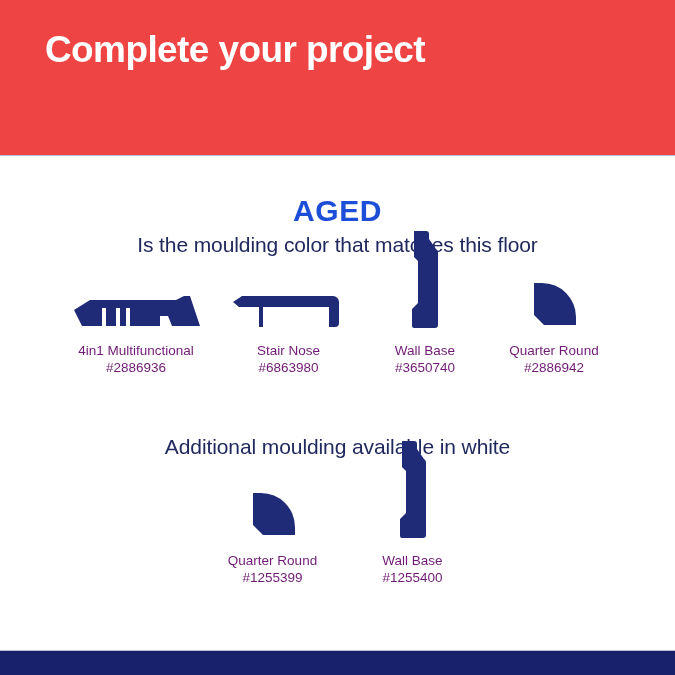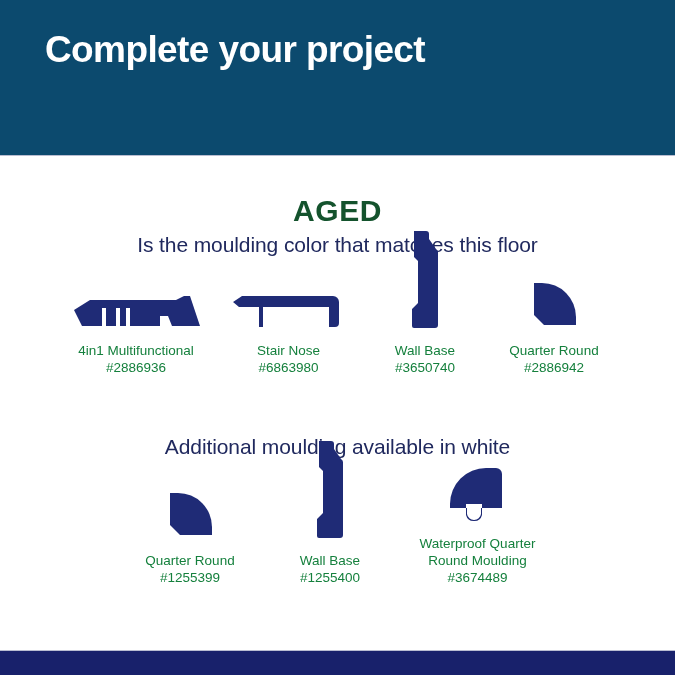--- a/index.html
+++ b/index.html
@@ -22,21 +22,21 @@
     overflow: hidden;
   }
 
   
   .header-banner {
     position: absolute;
     left: 0;
     top: 0;
     width: 675px;
     height: 200px;
-    background: #0c4a6e;
+    background: #ef4444;
     box-sizing: border-box;
     padding-left: 16px;
   }
   .header-title {
     position: absolute;
     left: 45px;
     top: 26px;
     width: 600px;
     color: #ffffff;
     font-family: "Liberation Sans", sans-serif;
@@ -59,21 +59,21 @@
     height: 495px;
     background: #ffffff;
   }
 
   .aged-title {
     position: absolute;
     left: 0;
     top: 38px;
     width: 675px;
     text-align: center;
-    color: #14532d;
+    color: #1d4ed8;
     font-size: 30px;
     font-weight: bold;
     letter-spacing: 0.6px;
   }
   .aged-sub {
     position: absolute;
     left: 0;
     top: 77px;
     width: 675px;
     text-align: center;
@@ -108,21 +108,21 @@
     justify-content: flex-end;
   }
   .product-art {
     display: flex;
     align-items: flex-end;
     justify-content: center;
   }
   .product-caption {
     margin-top: 13px;
     text-align: center;
-    color: #15803d;
+    color: #701a75;
     font-size: 13.5px;
     line-height: 17px;
     white-space: pre-line;
   }
 
   
   .p-4in1 { width: 160px; }
   .p-stair { width: 145px; }
   .p-wallbase { width: 128px; }
   .p-quarter { width: 130px; }
@@ -257,34 +257,20 @@
             <svg width="30" height="100" viewBox="0 0 30 100">
               <path fill="#1f2b76" d="M4,2 L16,2 A3,3 0 0 1 19,5 L19,10 L26,20 A4,4 0 0 1 28,24 L28,96 A3,3 0 0 1 25,99 L4,99
                        A2,2 0 0 1 2,97 L2,80 L8,74 L8,32 L4,28 Z"></path>
             </svg>
           </span>
         </div>
         <div class="product-caption">Wall Base
 #1255400</div>
       </div>
 
-      <div class="product s-waterproof">
-        <div class="product-art">
-          <span>
-            <svg width="60" height="54" viewBox="0 0 60 54">
-              <path fill="#1f2b76" d="M2,36 A36,36 0 0 1 38,0 L48,0 A6,6 0 0 1 54,6 L54,40 L34,40 L34,36 L18,36 L18,40 L2,40 Z"></path>
-              <path fill="#1f2b76" d="M18,40 L18,47 A8,8 0 0 0 26,53 L26,52 A7,7 0 0 1 19,46 L19,40 Z"></path>
-              <path fill="#1f2b76" d="M34,40 L34,47 A8,8 0 0 1 26,53 L26,52 A7,7 0 0 0 33,46 L33,40 Z"></path>
-            </svg>
-          </span>
-        </div>
-        <div class="product-caption">Waterproof Quarter
-Round Moulding
-#3674489</div>
-      </div>
 
     </div>
 
   </div>
 
   <div class="divider-line divider-bottom"></div>
   <div class="footer-bar"></div>
 
 </div>
 

